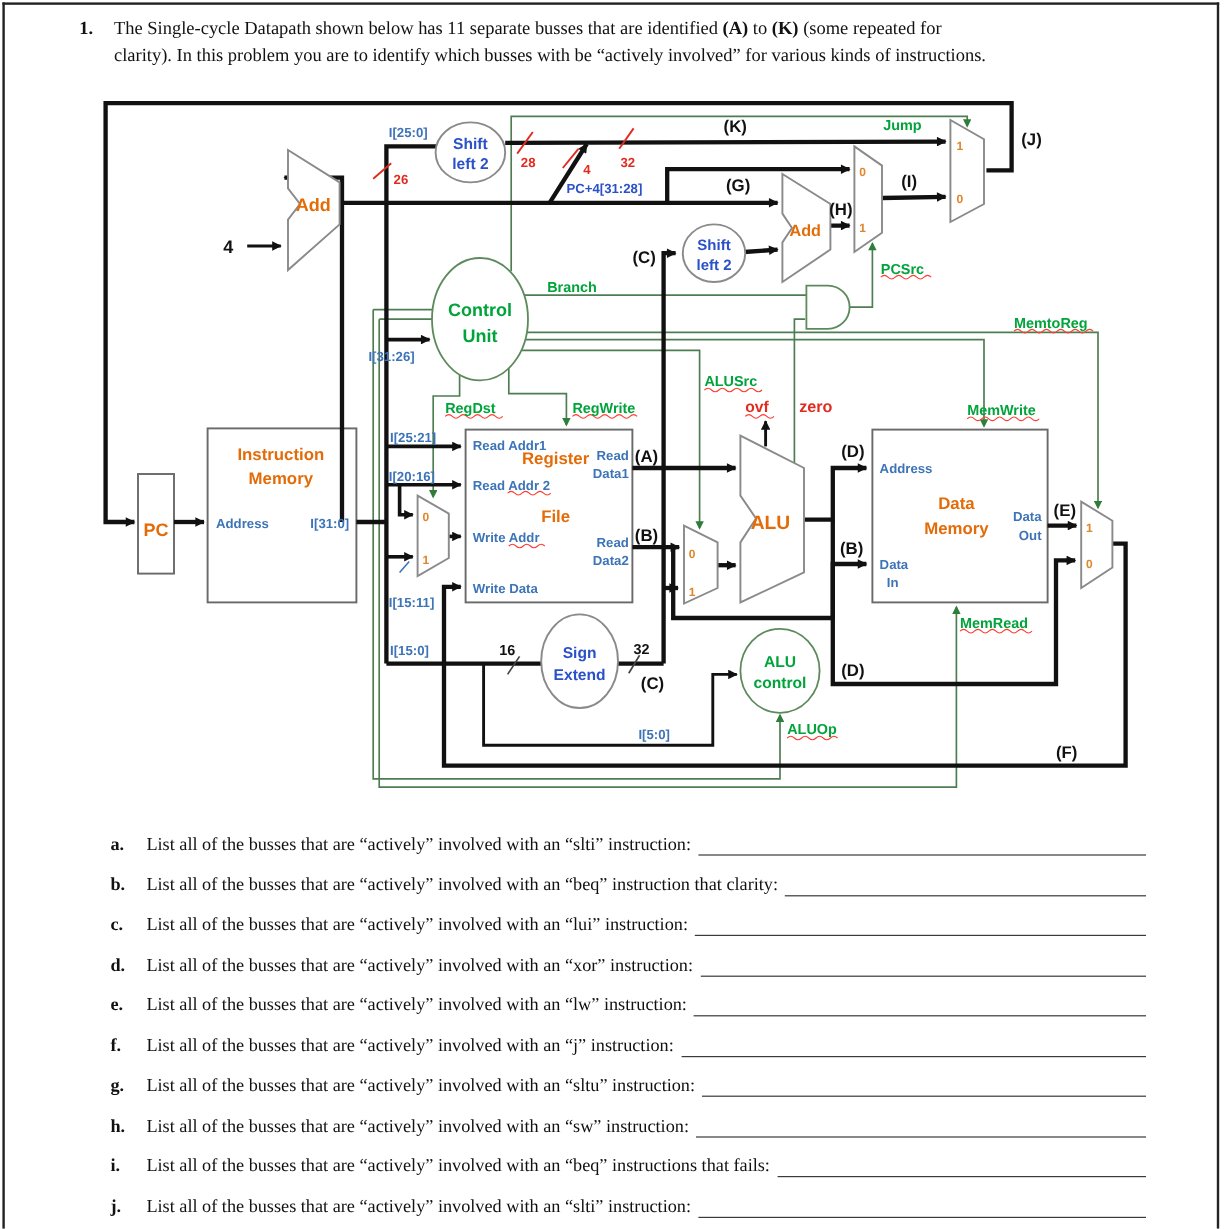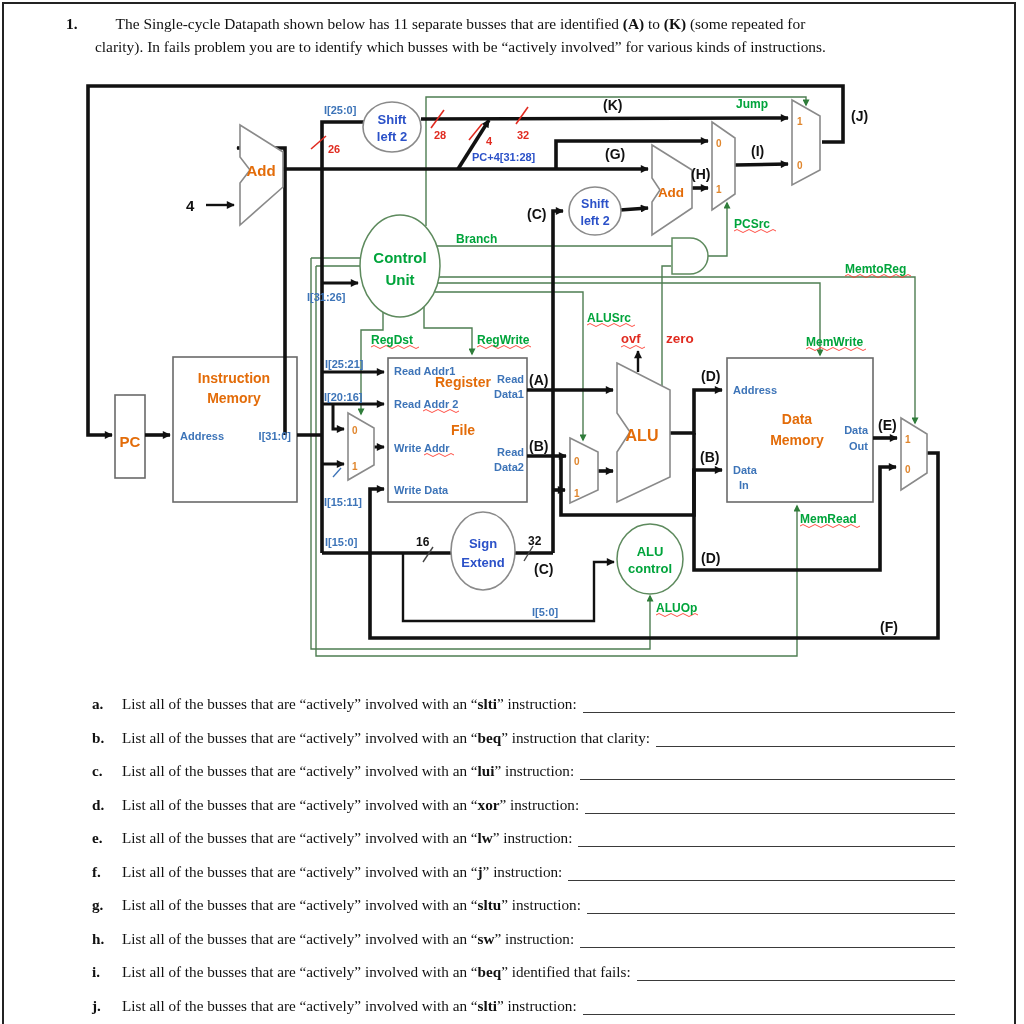--- a/index.html
+++ b/index.html
@@ -3,21 +3,21 @@
 <meta charset="utf-8">
 <style>
   html,body{margin:0;padding:0;}
   body{width:1024px;height:1024px;background:#fff;position:relative;overflow:hidden;
        font-family:"Liberation Serif",serif;color:#111;}
   .frame{position:absolute;left:2px;top:2px;right:8px;height:1020px;
          border:2.5px solid #232323;border-bottom:none;}
   .header{position:absolute;left:66px;top:13px;width:892px;display:flex;
           font-size:15.4px;line-height:22.6px;}
   .qnum{font-weight:bold;width:29px;flex:none;}
-  .header p{margin:0;text-align:center;}
+  .header p{margin:0;}
   .diagram{position:absolute;left:0;top:76px;width:1024px;height:672px;}
   svg text{font-family:"Liberation Sans",sans-serif;}
   .t-orange{fill:#e36c09;font-weight:bold;}
   .t-blue1{fill:#2b51c8;font-weight:bold;}
   .t-blue2{fill:#3d74b8;font-weight:bold;}
   .t-green{fill:#00a43b;font-weight:bold;}
   .t-red{fill:#e02b20;font-weight:bold;}
   .t-black{fill:#111;font-weight:bold;}
   .t-mux{fill:#e0862d;font-weight:bold;font-size:10px;}
   .bus{stroke:#111;stroke-width:3.6;fill:none;stroke-linejoin:miter;}
@@ -28,31 +28,31 @@
   .shapeg{stroke:#5d8a5d;stroke-width:1.5;fill:#fff;}
   .box{stroke:#6a6a6a;stroke-width:1.6;fill:#fff;}
   .wavy{stroke:#ff3b30;stroke-width:0.9;fill:none;}
   .slash{stroke:#e02b20;stroke-width:1.6;}
   .slashd{stroke:#444;stroke-width:1.4;}
   .slashb{stroke:#3d74b8;stroke-width:1.3;}
   .qs{position:absolute;left:92px;top:692px;width:863px;height:330px;}
   .qrow{position:absolute;left:0;right:0;display:flex;align-items:flex-end;
         height:21px;font-size:15.2px;}
   .qletter{font-weight:bold;width:30px;flex:none;}
-  .qtext b{font-weight:bold;}
+  .qtext b{font-weight:normal;}
   .qline{flex:1;height:16px;border-bottom:1.3px solid #3a3a3a;margin-left:6px;}
 </style>
 </head>
 <body>
 
 <div class="frame"></div>
 
 <div class="header">
   <span class="qnum">1.</span>
-  <p><span>The Single-cycle Datapath shown below has 11 separate busses that are identified </span><b>(A)</b><span> to </span><b>(K)</b><span> (some repeated for</span><br><span>clarity). In fails problem you are to identify which busses with be “actively involved” for various kinds of instructions.</span></p>
+  <p><span>The Single-cycle Datapath shown below has 11 separate busses that are identified </span><b>(A)</b><span> to </span><b>(K)</b><span> (some repeated for</span><br><span>clarity). In this problem you are to identify which busses with be “actively involved” for various kinds of instructions.</span></p>
 </div>
 
 <svg class="diagram" viewBox="0 76 1024 672">
   <defs>
     <marker id="ab" viewBox="0 0 10 10" refX="9" refY="5" markerWidth="9" markerHeight="8" orient="auto-start-reverse" markerUnits="userSpaceOnUse">
       <path d="M0,0 L10,5 L0,10 z" fill="#111"></path>
     </marker>
     <marker id="ag" viewBox="0 0 10 10" refX="8" refY="5" markerWidth="8" markerHeight="7" orient="auto-start-reverse" markerUnits="userSpaceOnUse">
       <path d="M0,0 L10,5 L0,10 z" fill="#2f7d3a"></path>
     </marker>
@@ -290,21 +290,21 @@
       <span class="qtext"><span>List all of the busses that are “actively” involved with an “</span><b>sltu</b><span>” instruction:</span></span>
       <span class="qline"></span>
     </div>
   <div class="qrow" style="top:235px">
       <span class="qletter">h.</span>
       <span class="qtext"><span>List all of the busses that are “actively” involved with an “</span><b>sw</b><span>” instruction:</span></span>
       <span class="qline"></span>
     </div>
   <div class="qrow" style="top:268px">
       <span class="qletter">i.</span>
-      <span class="qtext"><span>List all of the busses that are “actively” involved with an “</span><b>beq</b><span>” identified that fails:</span></span>
+      <span class="qtext"><span>List all of the busses that are “actively” involved with an “</span><b>beq</b><span>” instructions that fails:</span></span>
       <span class="qline"></span>
     </div>
   <div class="qrow" style="top:302px">
       <span class="qletter">j.</span>
       <span class="qtext"><span>List all of the busses that are “actively” involved with an “</span><b>slti</b><span>” instruction:</span></span>
       <span class="qline"></span>
     </div>
 </div>
 
 </body></html>

